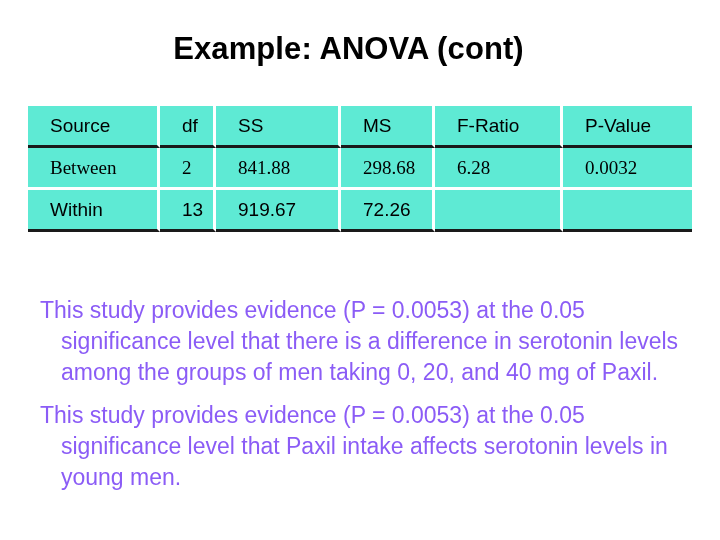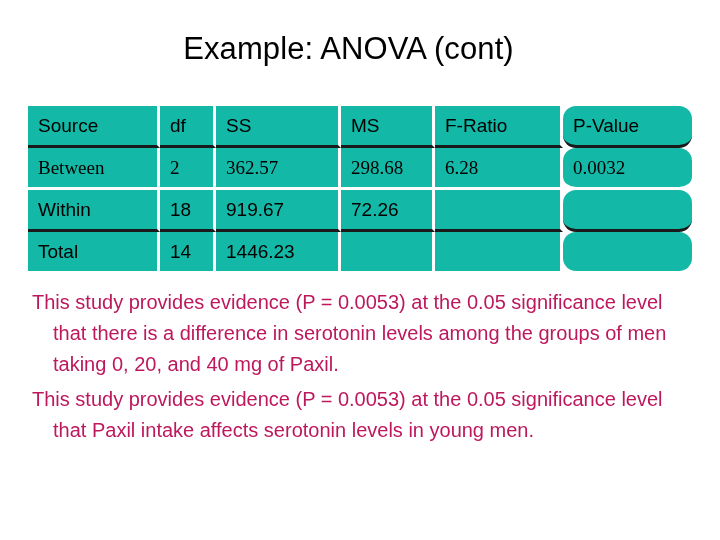--- a/index.html
+++ b/index.html
@@ -27,78 +27,77 @@
 
   
   #slide-title {
     position: absolute;
     left: 0;
     top: 30px;
     width: 697px;
     text-align: center;
     font-size: 31px;
     line-height: 38px;
-    font-weight: normal;
+    font-weight: bold;
     color: #000000;
     letter-spacing: 0.1px;
     white-space: nowrap;
   }
 
   
   #anova-table {
     position: absolute;
     left: 28px;
     top: 106px;
     width: 664px;
     border-collapse: separate;
     border-spacing: 0;
     table-layout: fixed;
   }
   #anova-table td {
-    background: #14b8a6;
+    background: #5eead4;
     font-size: 19px;
     line-height: 22px;
     color: #000000;
-    padding: 7px 0 7px 10px;
+    padding: 7px 0 7px 22px;
     height: 25px;
     vertical-align: middle;
     border-right: 3px solid #ffffff;
     border-bottom: 0;
     overflow: hidden;
     white-space: nowrap;
     margin-top: 33px;
   }
   #anova-table td.last-col {
     border-right: 0;
-    border-radius: 13px;
   }
   
   #anova-table tr.gap-below td {
     border-bottom: 3px solid #ffffff;
     font-family: Liberation Serif, serif;
   }
   
   #anova-table tr.rule-below td {
     border-bottom: 3px solid #1a1a1a;
   }
 
   
   #body-text {
     position: absolute;
     left: 28px;
     top: 283px;
     width: 670px;
   }
   .para {
-    font-size: 20px;
+    font-size: 23px;
     line-height: 31px;
-    color: #be185d;
+    color: #8b5cf6;
     text-indent: -21px;
     padding-left: 21px;
-    margin: 4px;
+    margin: 12px;
     white-space: pre-wrap;
   }
 </style>
 </head>
 <body>
 
 <div id="slide">
 
   <div id="slide-title">Example: ANOVA (cont)</div>
 
@@ -116,38 +115,30 @@
         <td>Source</td>
         <td>df</td>
         <td>SS</td>
         <td>MS</td>
         <td>F-Ratio</td>
         <td class="last-col">P-Value</td>
       </tr>
       <tr class="gap-below">
         <td>Between</td>
         <td>2</td>
-        <td>362.57</td>
+        <td>841.88</td>
         <td>298.68</td>
         <td>6.28</td>
         <td class="last-col">0.0032</td>
       </tr>
       <tr class="rule-below">
         <td>Within</td>
-        <td>18</td>
+        <td>13</td>
         <td>919.67</td>
         <td>72.26</td>
-        <td></td>
-        <td class="last-col"></td>
-      </tr>
-      <tr>
-        <td>Total</td>
-        <td>14</td>
-        <td>1446.23</td>
-        <td></td>
         <td></td>
         <td class="last-col"></td>
       </tr>
     </tbody>
   </table>
 
   <div id="body-text">
     <p class="para">This study provides evidence (P = 0.0053) at the 0.05 significance level that there is a difference in serotonin levels among the groups of men taking 0, 20, and 40 mg of Paxil.</p>
     <p class="para">This study provides evidence (P = 0.0053) at the 0.05 significance level that Paxil intake affects serotonin levels in young men.</p>
   </div>

